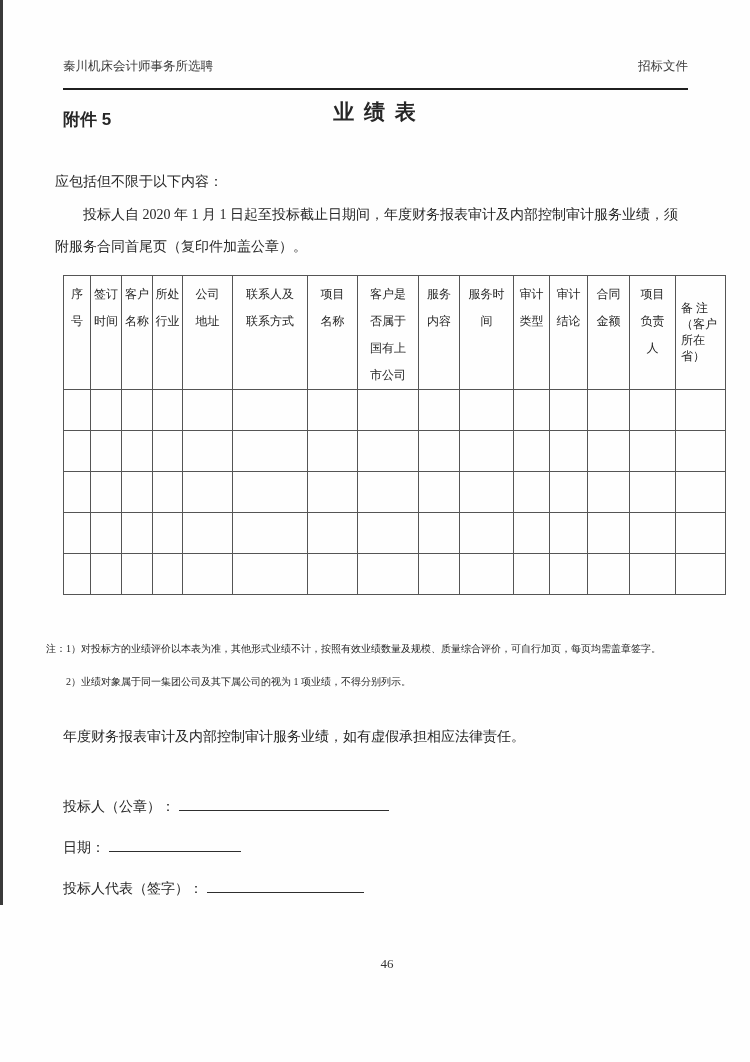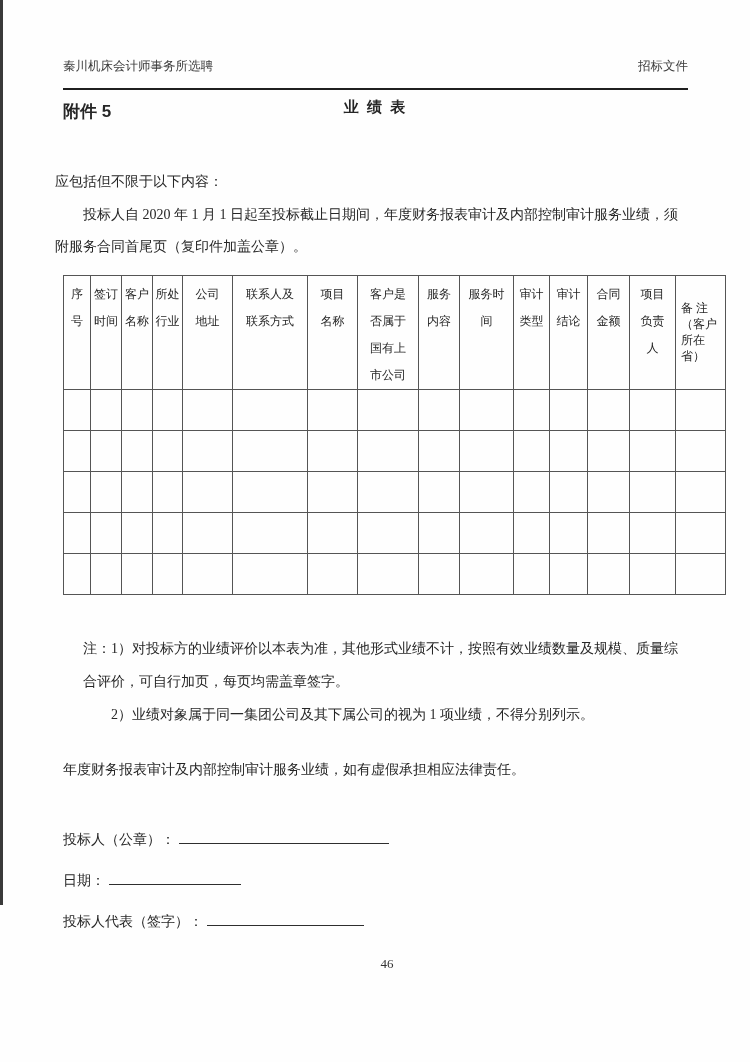--- a/index.html
+++ b/index.html
@@ -26,28 +26,28 @@
   .header-rule {
     margin: 14px 62px 0 63px;
     border-top: 2.5px solid #1f1f1f;
   }
   .title-row {
     position: relative;
     margin: 6px 62px 0 63px;
     height: 34px;
   }
   .attachment-label {
-    position: absolute; left: 0; top: 4px;
+    position: absolute; left: 0; top: 12px;
     font-family: "Liberation Sans", "DejaVu Sans", sans-serif;
     font-weight: bold; font-size: 17px;
   }
   .page-title {
     text-align: center;
     font-family: "Liberation Sans", "DejaVu Sans", sans-serif;
-    font-weight: bold; font-size: 15px; letter-spacing: 2px;
+    font-weight: bold; font-size: 21px; letter-spacing: 2px;
     padding-top: 2px;
   }
   .intro { margin: 36px 62px 0 55px; font-size: 14px; line-height: 32.5px; }
   .intro p.indent { text-indent: 2em; }
   .perf-table {
     margin: 11px 0 0 63px;
     width: 662px;
     border-collapse: collapse;
     table-layout: fixed;
   }
@@ -65,21 +65,21 @@
     white-space: pre-line;
   }
   .perf-table th.remark {
     line-height: 16px;
     vertical-align: middle;
     padding-top: 0;
     text-align: left;
     padding-left: 5px;
   }
   .perf-table tbody tr { height: 41px; }
-  .notes { margin: 37px 62px 0 83px; font-size: 14px; line-height: 33px; font-family: Liberation Serif, serif; }
+  .notes { margin: 37px 62px 0 46px; font-size: 10px; line-height: 33px; font-family: Liberation Serif, serif; }
   .notes p.indent { text-indent: 2em; }
   .declaration { margin: 29px 62px 0 63px; font-size: 14px; line-height: 20px; }
   .signatures { margin: 50px 62px 0 63px; font-size: 14px; }
   .sig-row { margin-bottom: 22px; line-height: 18px; }
   .sig-line {
     display: inline-block;
     border-bottom: 1.3px solid #2e2e2e;
     height: 14px;
     vertical-align: baseline;
     margin-left: 4px;

